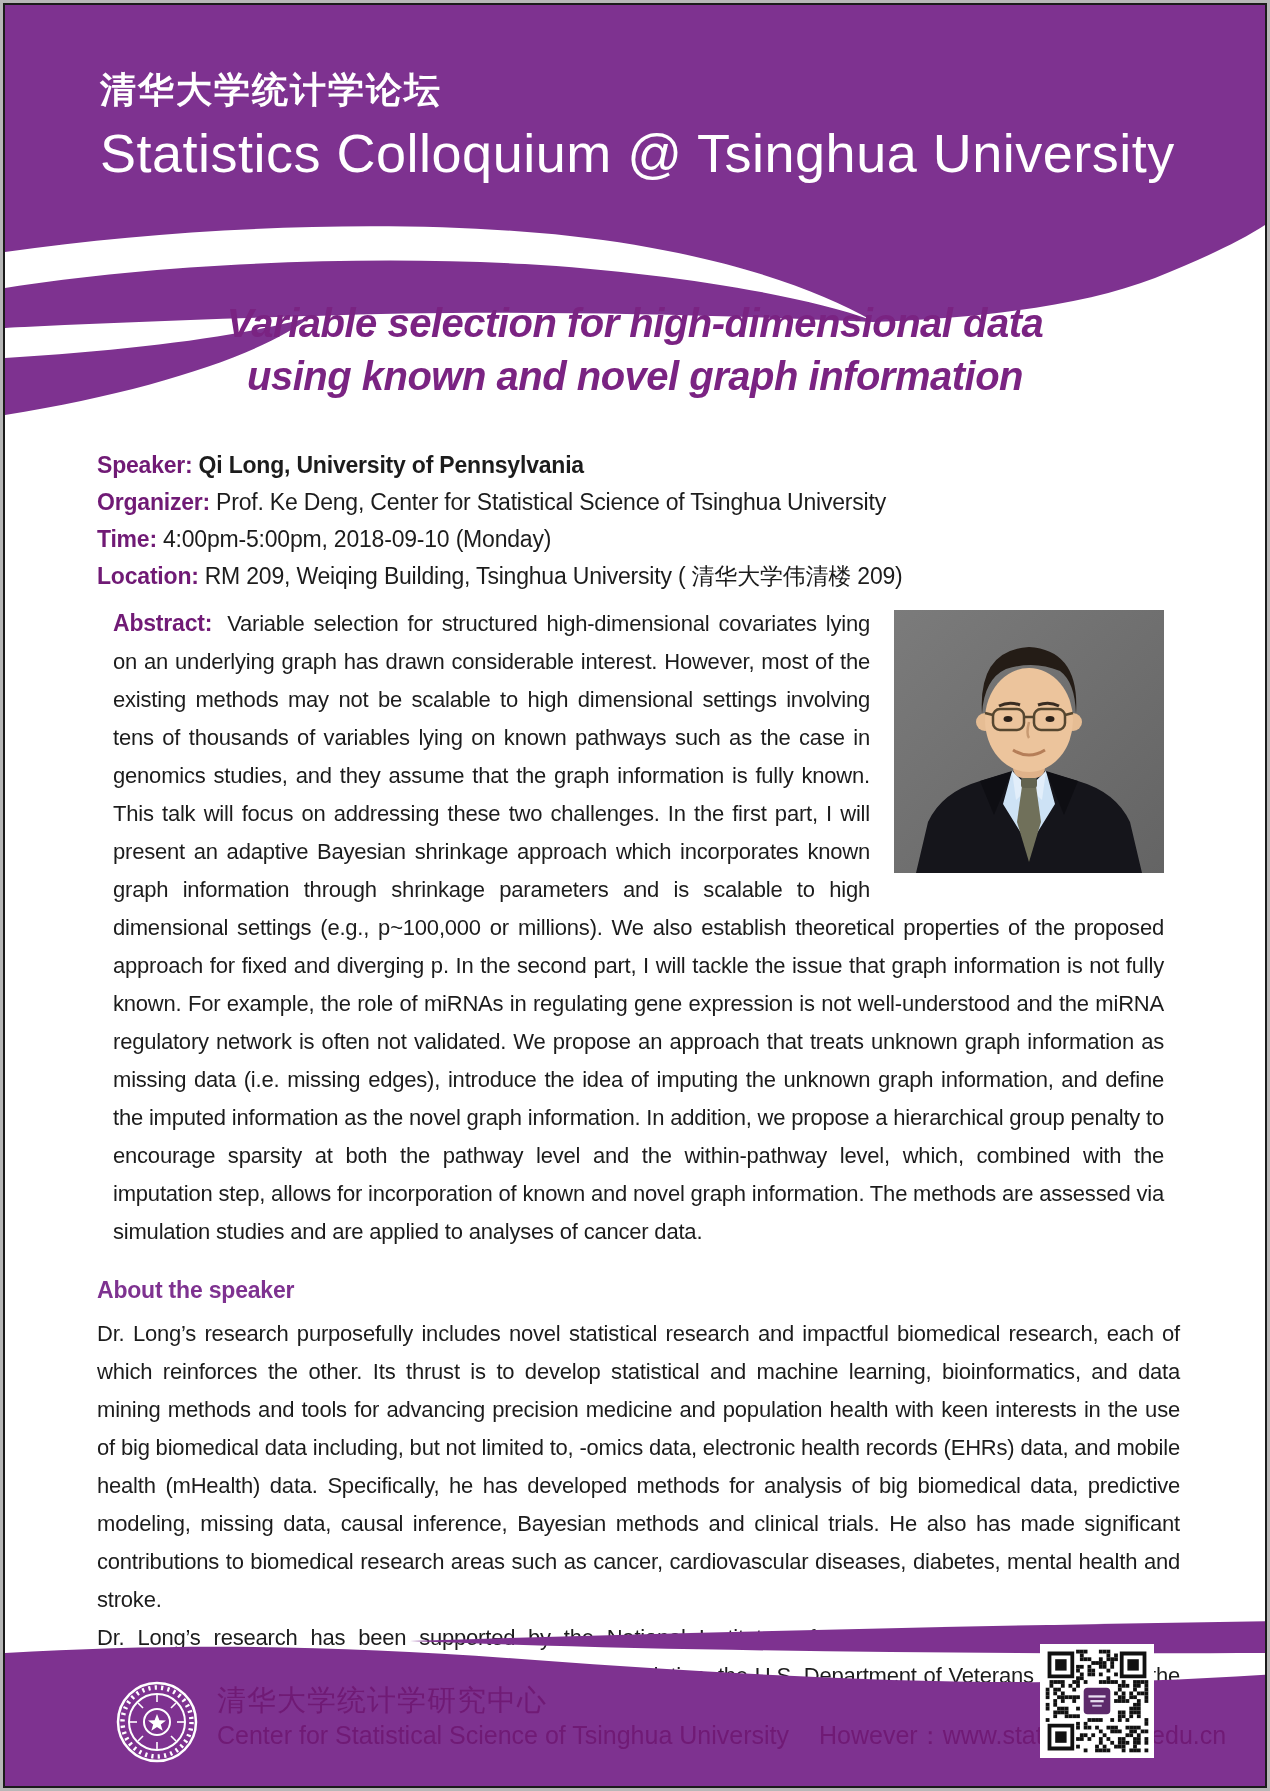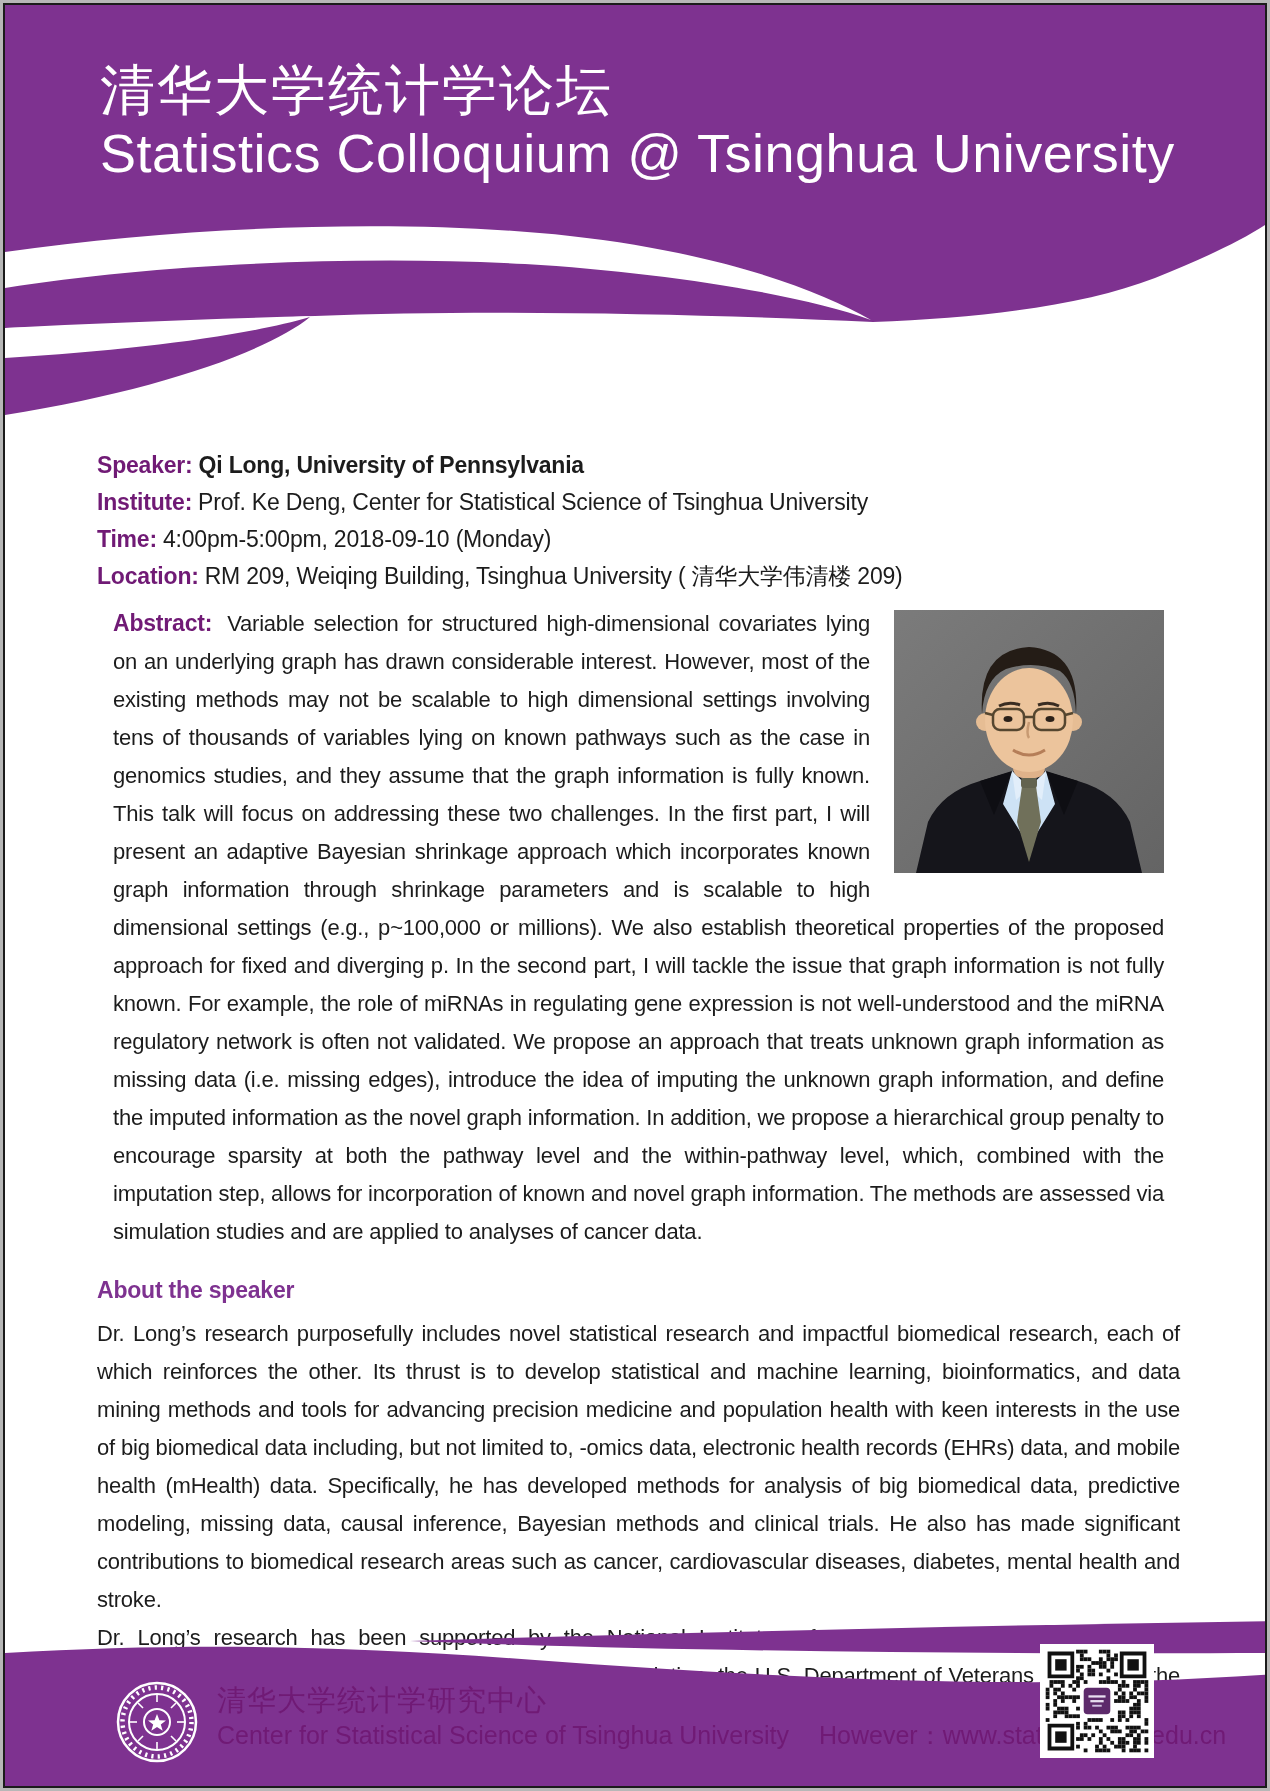--- a/index.html
+++ b/index.html
@@ -14,21 +14,21 @@
   .poster{
     position:relative;width:100%;height:100%;box-sizing:border-box;
     border:2px solid #1b1b1b;background:#ffffff;overflow:hidden;
   }
   
   .top-area{position:relative;height:432px;}
   .top-area svg{position:absolute;inset:0;display:block;}
   .header-text{
     position:absolute;left:95px;top:52px;color:#ffffff;
   }
-  .header-zh{font-size:55px;line-height:66px;font-weight:400;letter-spacing:2px;}
+  .header-zh{font-size:36px;line-height:66px;font-weight:700;letter-spacing:2px;}
   .header-en{font-size:54px;line-height:60px;font-weight:400;letter-spacing:0.5px;}
   .talk-title{
     position:absolute;left:0;right:0;top:292px;text-align:center;
     color:#7a2382;font-style:italic;font-weight:bold;
     font-size:40px;line-height:53px;letter-spacing:-0.5px;
   }
   
   .content{
     position:relative;padding:16px 85px 0 92px;color:#1c1c1c;
   }
@@ -84,29 +84,33 @@
           C230,331 115,344 0,353 Z"></path>
 
         <path fill="#7e3290" d="M0,353
           C130,345 240,331 305,312
           C262,347 150,386 0,410 Z"></path>
       </svg>
       <div class="header-text">
         <div class="header-zh">清华大学统计学论坛</div>
         <div class="header-en">Statistics Colloquium @ Tsinghua University</div>
       </div>
+      <div class="talk-title">
+        <div>Variable selection for high-dimensional data</div>
+        <div>using known and novel graph information</div>
+      </div>
     </div>
 
     <div class="content">
 
       <div class="meta-row">
         <span class="meta-label">Speaker:</span><span class="meta-value strong">Qi Long, University of Pennsylvania</span>
       </div>
       <div class="meta-row">
-        <span class="meta-label">Institute:</span><span class="meta-value">Prof. Ke Deng, Center for Statistical Science of Tsinghua University</span>
+        <span class="meta-label">Organizer:</span><span class="meta-value">Prof. Ke Deng, Center for Statistical Science of Tsinghua University</span>
       </div>
       <div class="meta-row">
         <span class="meta-label">Time:</span><span class="meta-value">4:00pm-5:00pm, 2018-09-10 (Monday)</span>
       </div>
       <div class="meta-row">
         <span class="meta-label">Location:</span><span class="meta-value">RM 209, Weiqing Building, Tsinghua University ( 清华大学伟清楼 209)</span>
       </div>
 
       <p class="abstract">
         

